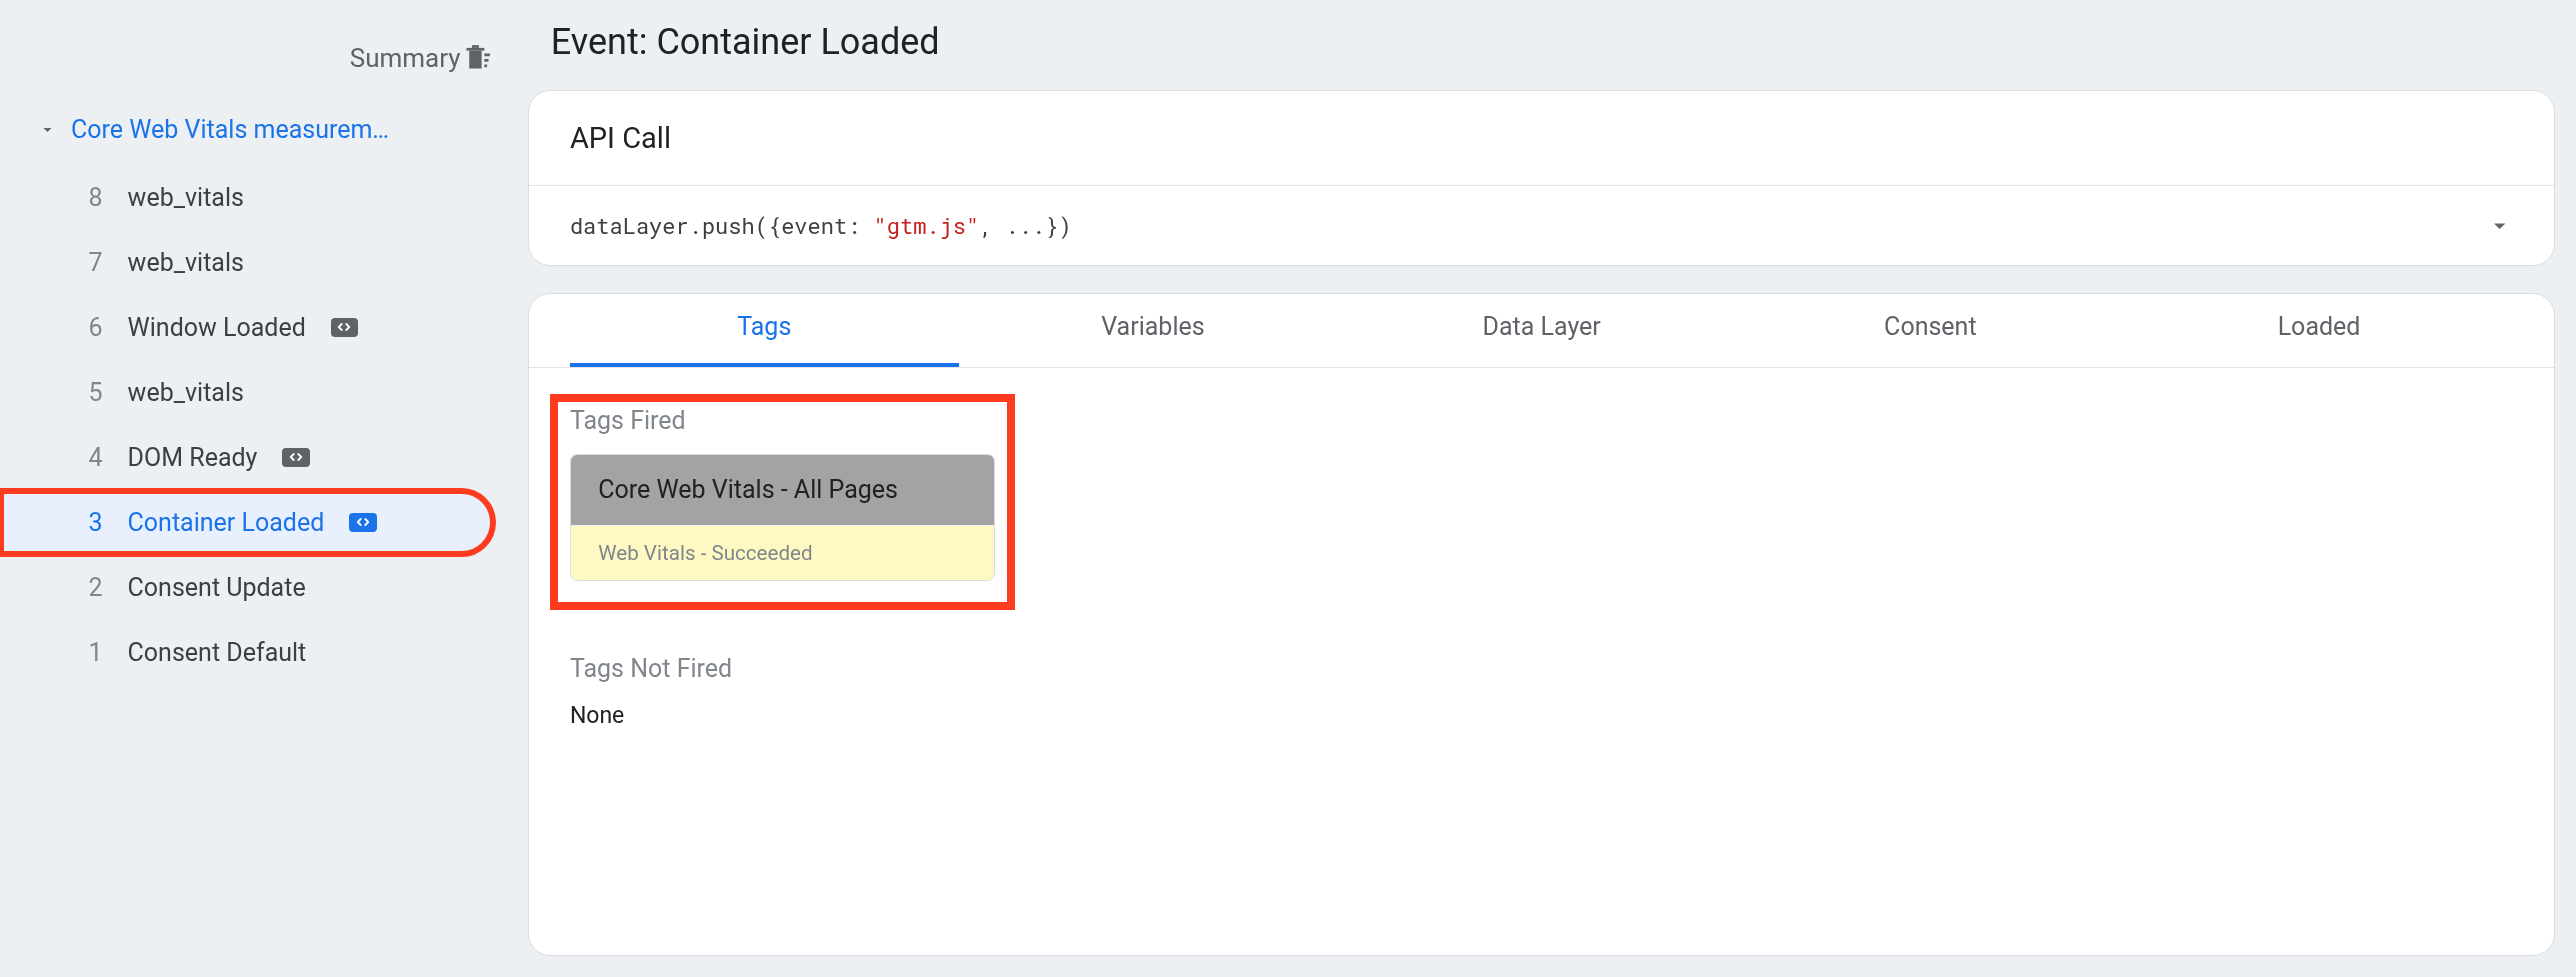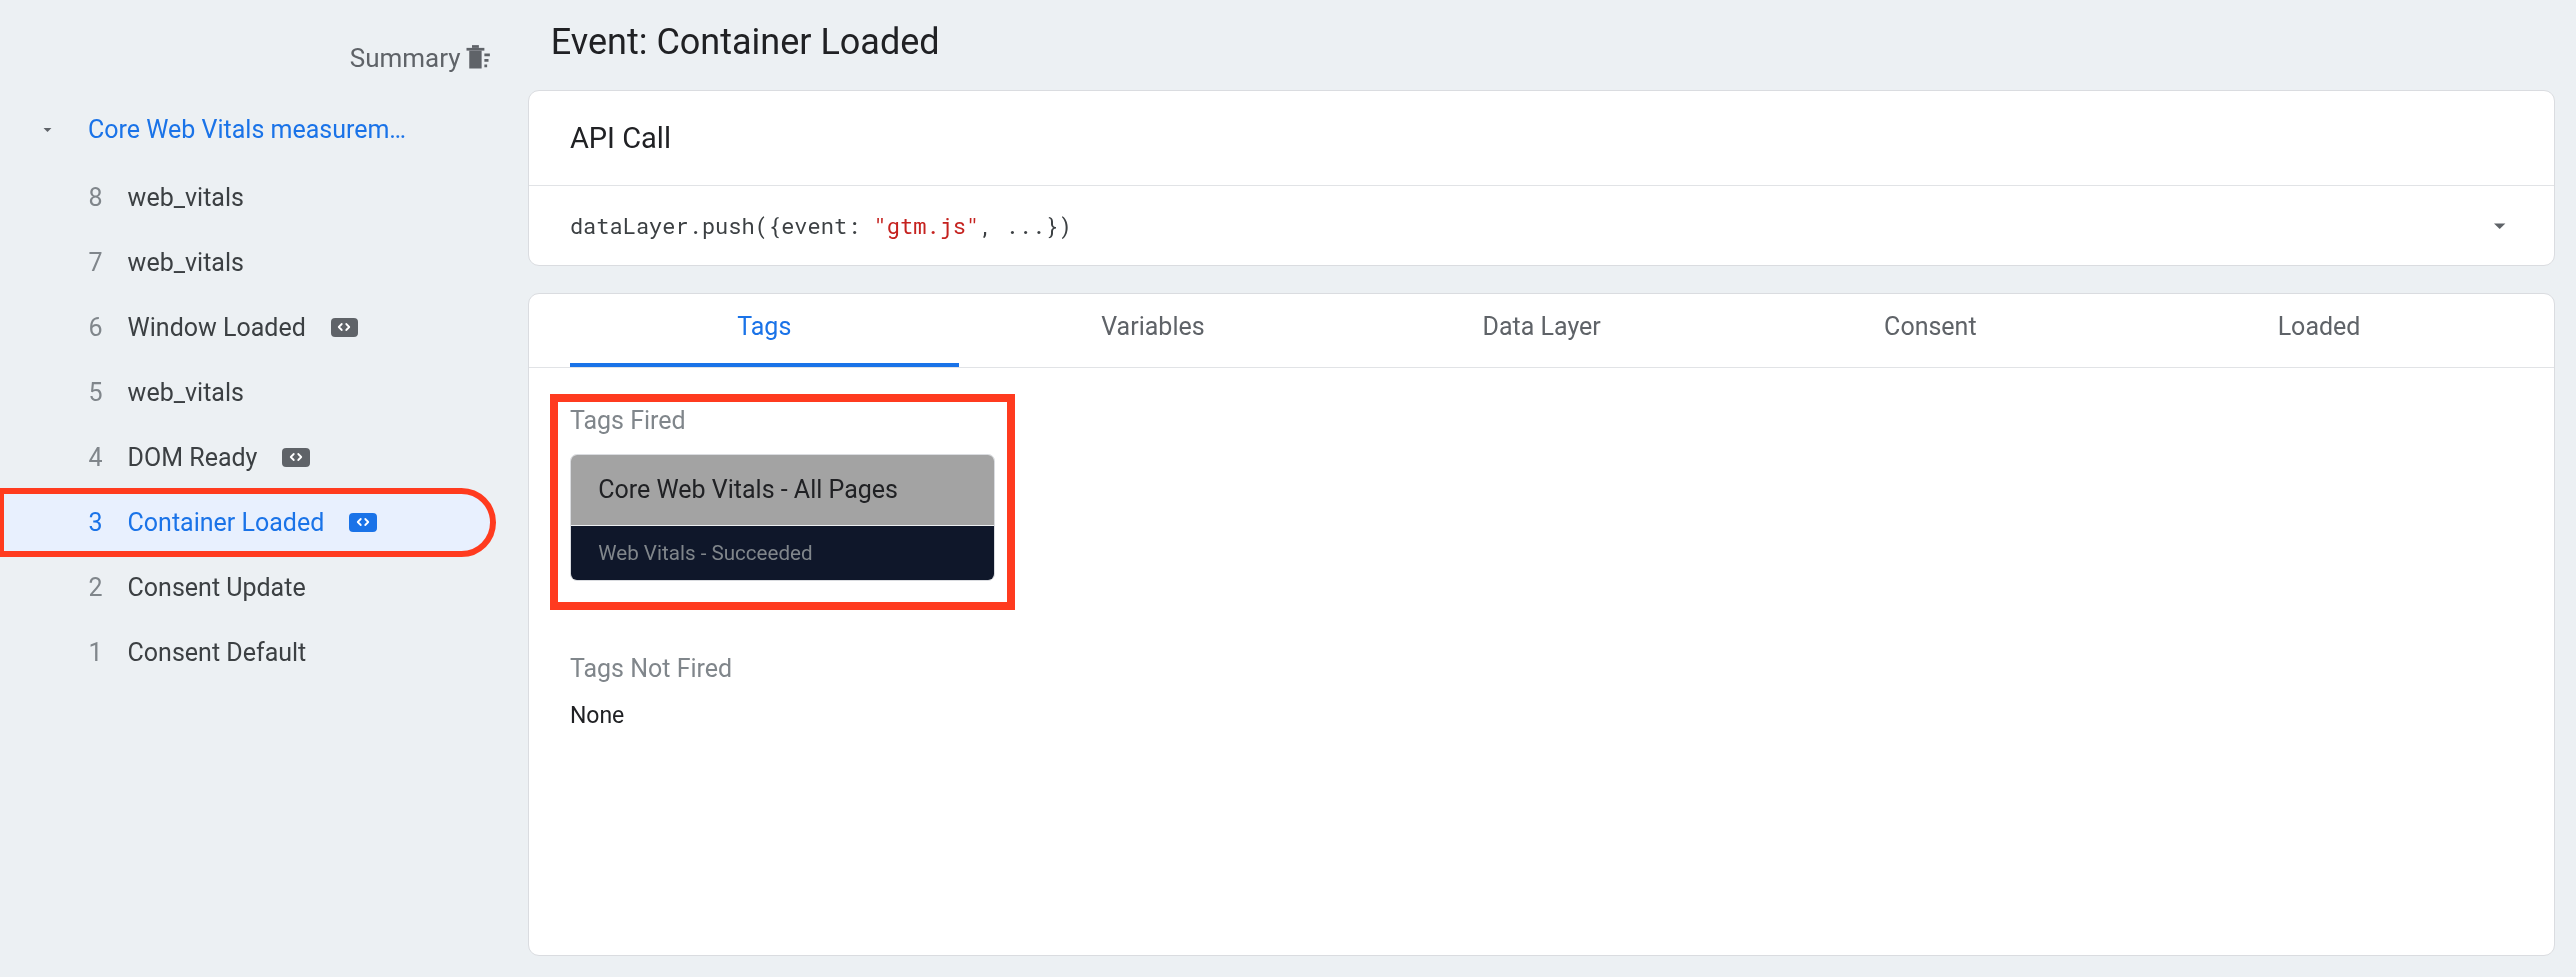--- a/index.html
+++ b/index.html
@@ -49,21 +49,21 @@
     display: inline-flex;
     align-items: center;
     justify-content: center;
     color: #5f6368;
   }
   .caret-icon svg { width: 100%; height: 100%; fill: currentColor; }
 
   .group-row {
     display: flex;
     align-items: center;
-    gap: 31px;
+    gap: 14px;
     padding: 13.7px 0 13.7px 38px;
     color: #1a73e8;
     font-size: 25px;
     cursor: pointer;
   }
   .group-row .caret-icon { color: #5f6368; }
   .group-label {
     white-space: nowrap;
     overflow: hidden;
     text-overflow: ellipsis;
@@ -130,21 +130,21 @@
     font-size: 36px;
     font-weight: 400;
     color: #202124;
     padding-left: 6.9px;
     margin-left: 16px;
   }
 
   .card {
     background: #fff;
     border: 0.7px solid #dadce0;
-    border-radius: 11px;
+    border-radius: 22px;
     width: 100%;
   }
 
   
   .api-card .card-head {
     padding: 30px 41px;
     border-bottom: 0.7px solid #e1e3e6;
     font-size: 29px;
     color: #202124;
   }
@@ -229,21 +229,21 @@
   .tag-chip-title {
     padding: 20.6px 27.4px;
     font-size: 25px;
     color: #202124;
     background: #a3a3a3;
   }
   .tag-chip-sub {
     padding: 15px 27.4px;
     font-size: 20.6px;
     color: #80868b;
-    background: #0f172a;
+    background: #fef9c3;
     border-top: 0.7px solid #eceef0;
   }
 
   .hl-box-main {
     outline: 8.2px solid #ff3b1f;
     outline-offset: 0;
     padding: 4.1px 12.3px 20.6px 12.3px;
     display: inline-block;
     margin-left: -12.3px;
   }

